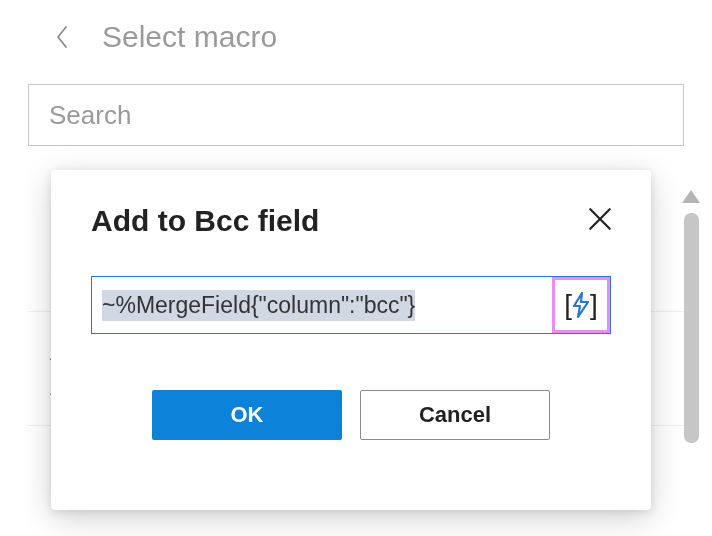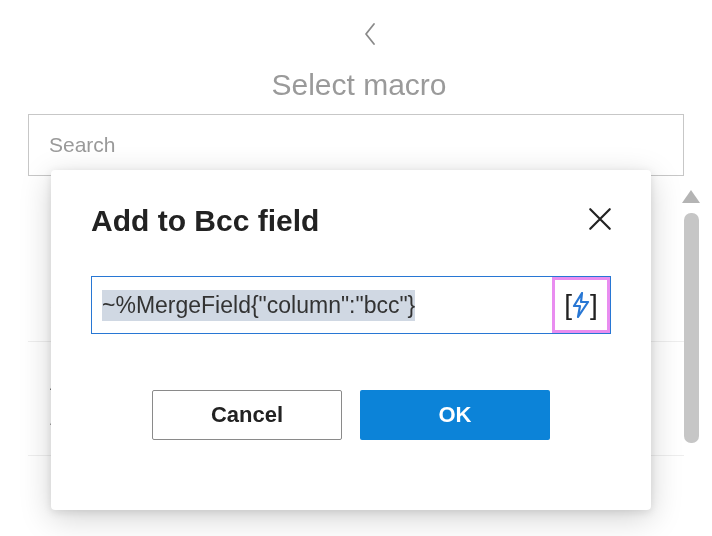--- a/index.html
+++ b/index.html
@@ -12,23 +12,22 @@
       overflow: hidden;
     }
     .main-panel {
       padding: 16px 20px;
       height: 100%;
     }
     .header-row {
       display: flex;
       align-items: center;
       gap: 20px;
-      margin-bottom: 12px;
+      margin-bottom: 30px;
       margin-top: 4px;
-      flex-direction: column;
     }
     .back-btn {
       width: 28px;
       height: 28px;
       display: flex;
       align-items: center;
       justify-content: center;
       cursor: pointer;
       color: #8a8a8a;
       margin-left: 28px;
@@ -41,21 +40,21 @@
       margin-left: 6px;
     }
     .search-wrap {
       margin: 0 8px 26px 8px;
     }
     .search-input {
       width: 100%;
       height: 62px;
       border: 1px solid #c7c7c7;
       padding: 0 20px;
-      font-size: 21px;
+      font-size: 26px;
       color: #333;
       outline: none;
       background: #fff;
     }
     .search-input::placeholder { color: #9a9a9a; font-weight: 400; }
     .macro-list {
       margin: 0 8px;
     }
     .macro-item {
       padding: 24px 22px 24px 22px;
@@ -242,16 +241,16 @@
       <span class="bolt">
         <svg width="18" height="26" viewBox="0 0 18 26">
           <path d="M10 1 L2 14 L8 14 L6 25 L16 10 L9 10 Z" fill="none" stroke="#2877d4" stroke-width="2.2" stroke-linejoin="round"></path>
         </svg>
       </span>
       <span class="bracket">]</span>
     </div>
   </div>
 
   <div class="modal-buttons">
+    <div class="btn btn-ok">OK</div>
     <div class="btn btn-cancel">Cancel</div>
-    <div class="btn btn-ok">OK</div>
   </div>
 </div>
 
 </body></html>

